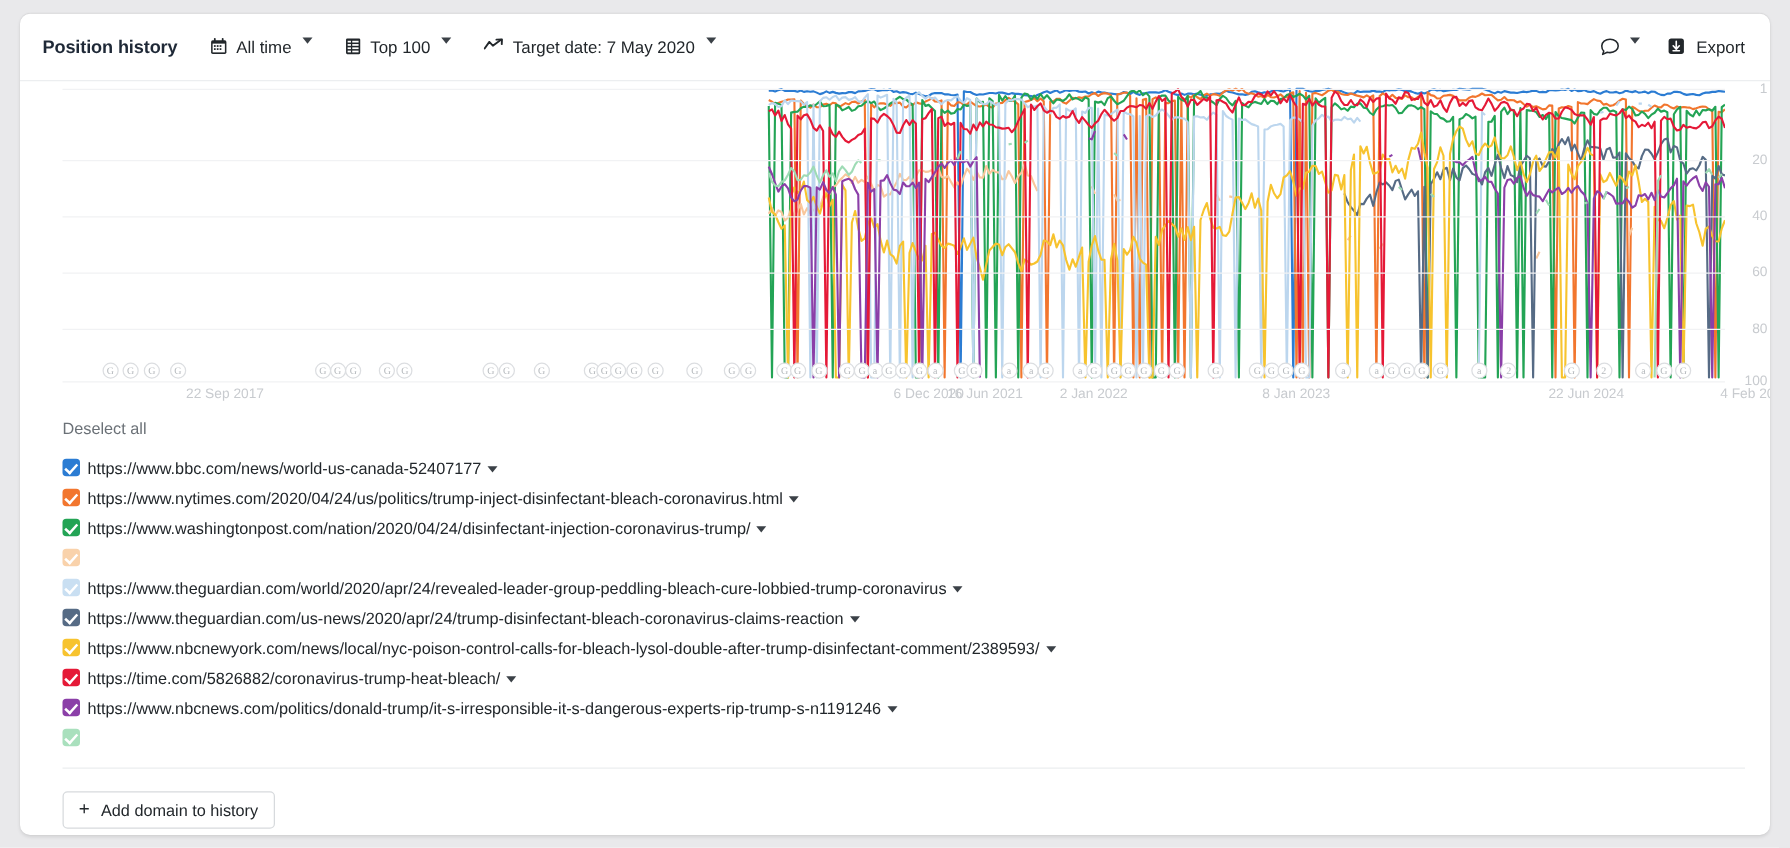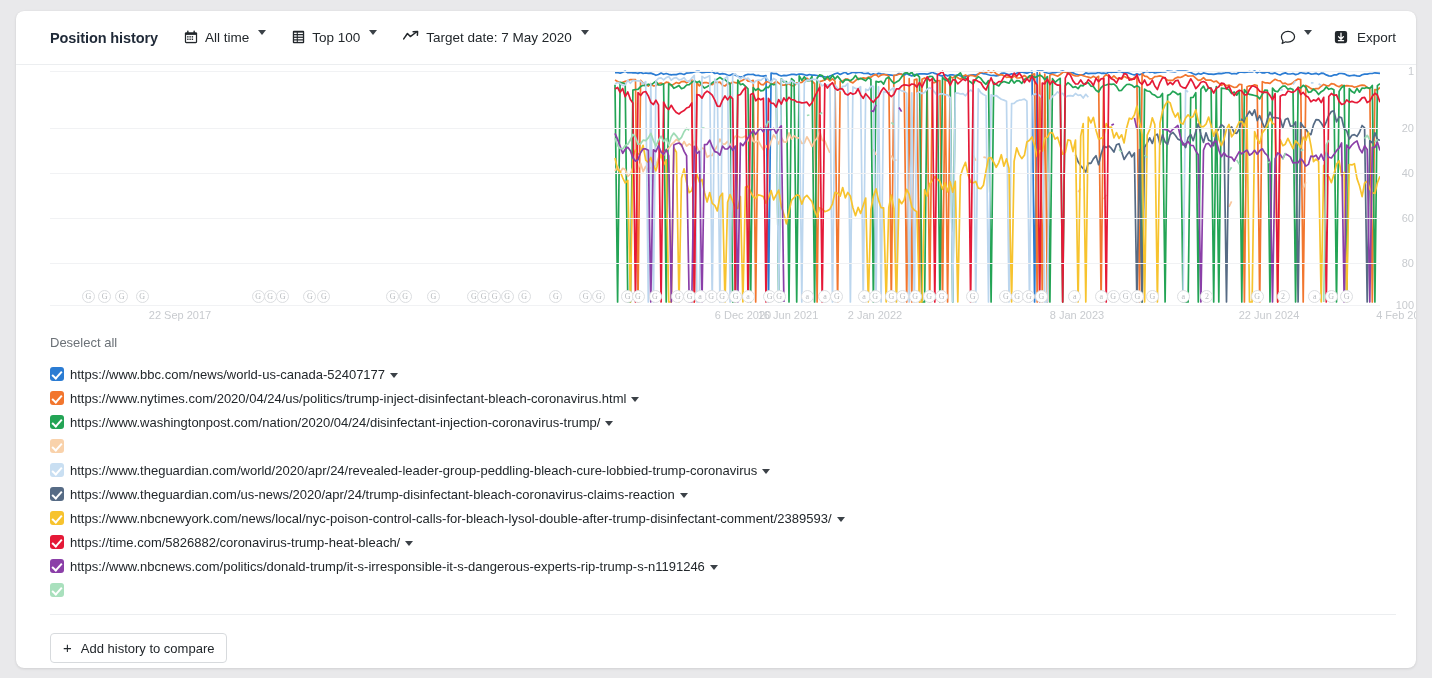--- a/index.html
+++ b/index.html
@@ -25,21 +25,20 @@
     position: relative;
     height: 54px;
     border-bottom: 1px solid #eceef0;
     display: flex; align-items: center;
     padding: 0 20px 0 18px;
   }
   .hdr-title {
     font-size: 14.5px; font-weight: bold; color: #1f2937;
     letter-spacing: -0.1px;
     margin-right: 26px;
-    margin-left: 16px;
   }
   .hdr-ctl {
     display: flex; align-items: flex-start;
     gap: 7px;
     margin-right: 26px;
     font-size: 13.5px;
     color: #22272b;
     cursor: pointer;
     white-space: nowrap;
   }
@@ -257,21 +256,21 @@
         <div class="ylab" style="top: 107.991px;">40</div>
         <div class="ylab" style="top: 152.784px;">60</div>
         <div class="ylab" style="top: 197.814px;">80</div>
         <div class="ylab" style="top: 240px;">100</div>
       </div>
     <div id="xlabels">
         <div class="xlab" style="left: 164px; top: 244px; transform: translateX(-50%);">22 Sep 2017</div>
         <div class="xlab" style="left: 688px; top: 244px; transform: translateX(-50%); margin-left: 39px;">6 Dec 2020</div>
         <div class="xlab" style="left: 772px; top: 244px; transform: translateX(-50%);">16 Jun 2021</div>
         <div class="xlab" style="left: 859px; top: 244px; transform: translateX(-50%);">2 Jan 2022</div>
-        <div class="xlab" style="left: 1061px; top: 244px; transform: translateX(-50%);">8 Jan 2023</div>
+        <div class="xlab" style="left: 1021px; top: 244px; transform: translateX(-50%);">8 Jan 2023</div>
         <div class="xlab" style="left: 1253px; top: 244px; transform: translateX(-50%);">22 Jun 2024</div>
         <div class="xlab" style="left: 1388px; top: 244px; transform: translateX(-50%);">4 Feb 2025</div>
       </div>
     <div id="markers">
         <div class="marker" style="left: 65.7722px; top: 225px;">G</div>
         <div class="marker" style="left: 82.0278px; top: 225px;">G</div>
         <div class="marker" style="left: 99.0222px; top: 225px;">G</div>
         <div class="marker" style="left: 119.711px; top: 225px;">G</div>
         <div class="marker" style="left: 235.717px; top: 225px;">G</div>
         <div class="marker" style="left: 247.539px; top: 225px;">G</div>
@@ -398,16 +397,16 @@
         <div class="row">
           <div class="cb" style="background: rgb(169, 224, 189);"></div>
         </div>
       </div>
   </div>
 
   <div class="sep"></div>
 
   <div class="addbtn">
     <span class="plus">+</span>
-    <span>Add history to compare</span>
+    <span>Add domain to history</span>
   </div>
 
 </div>
 
 </body></html>

